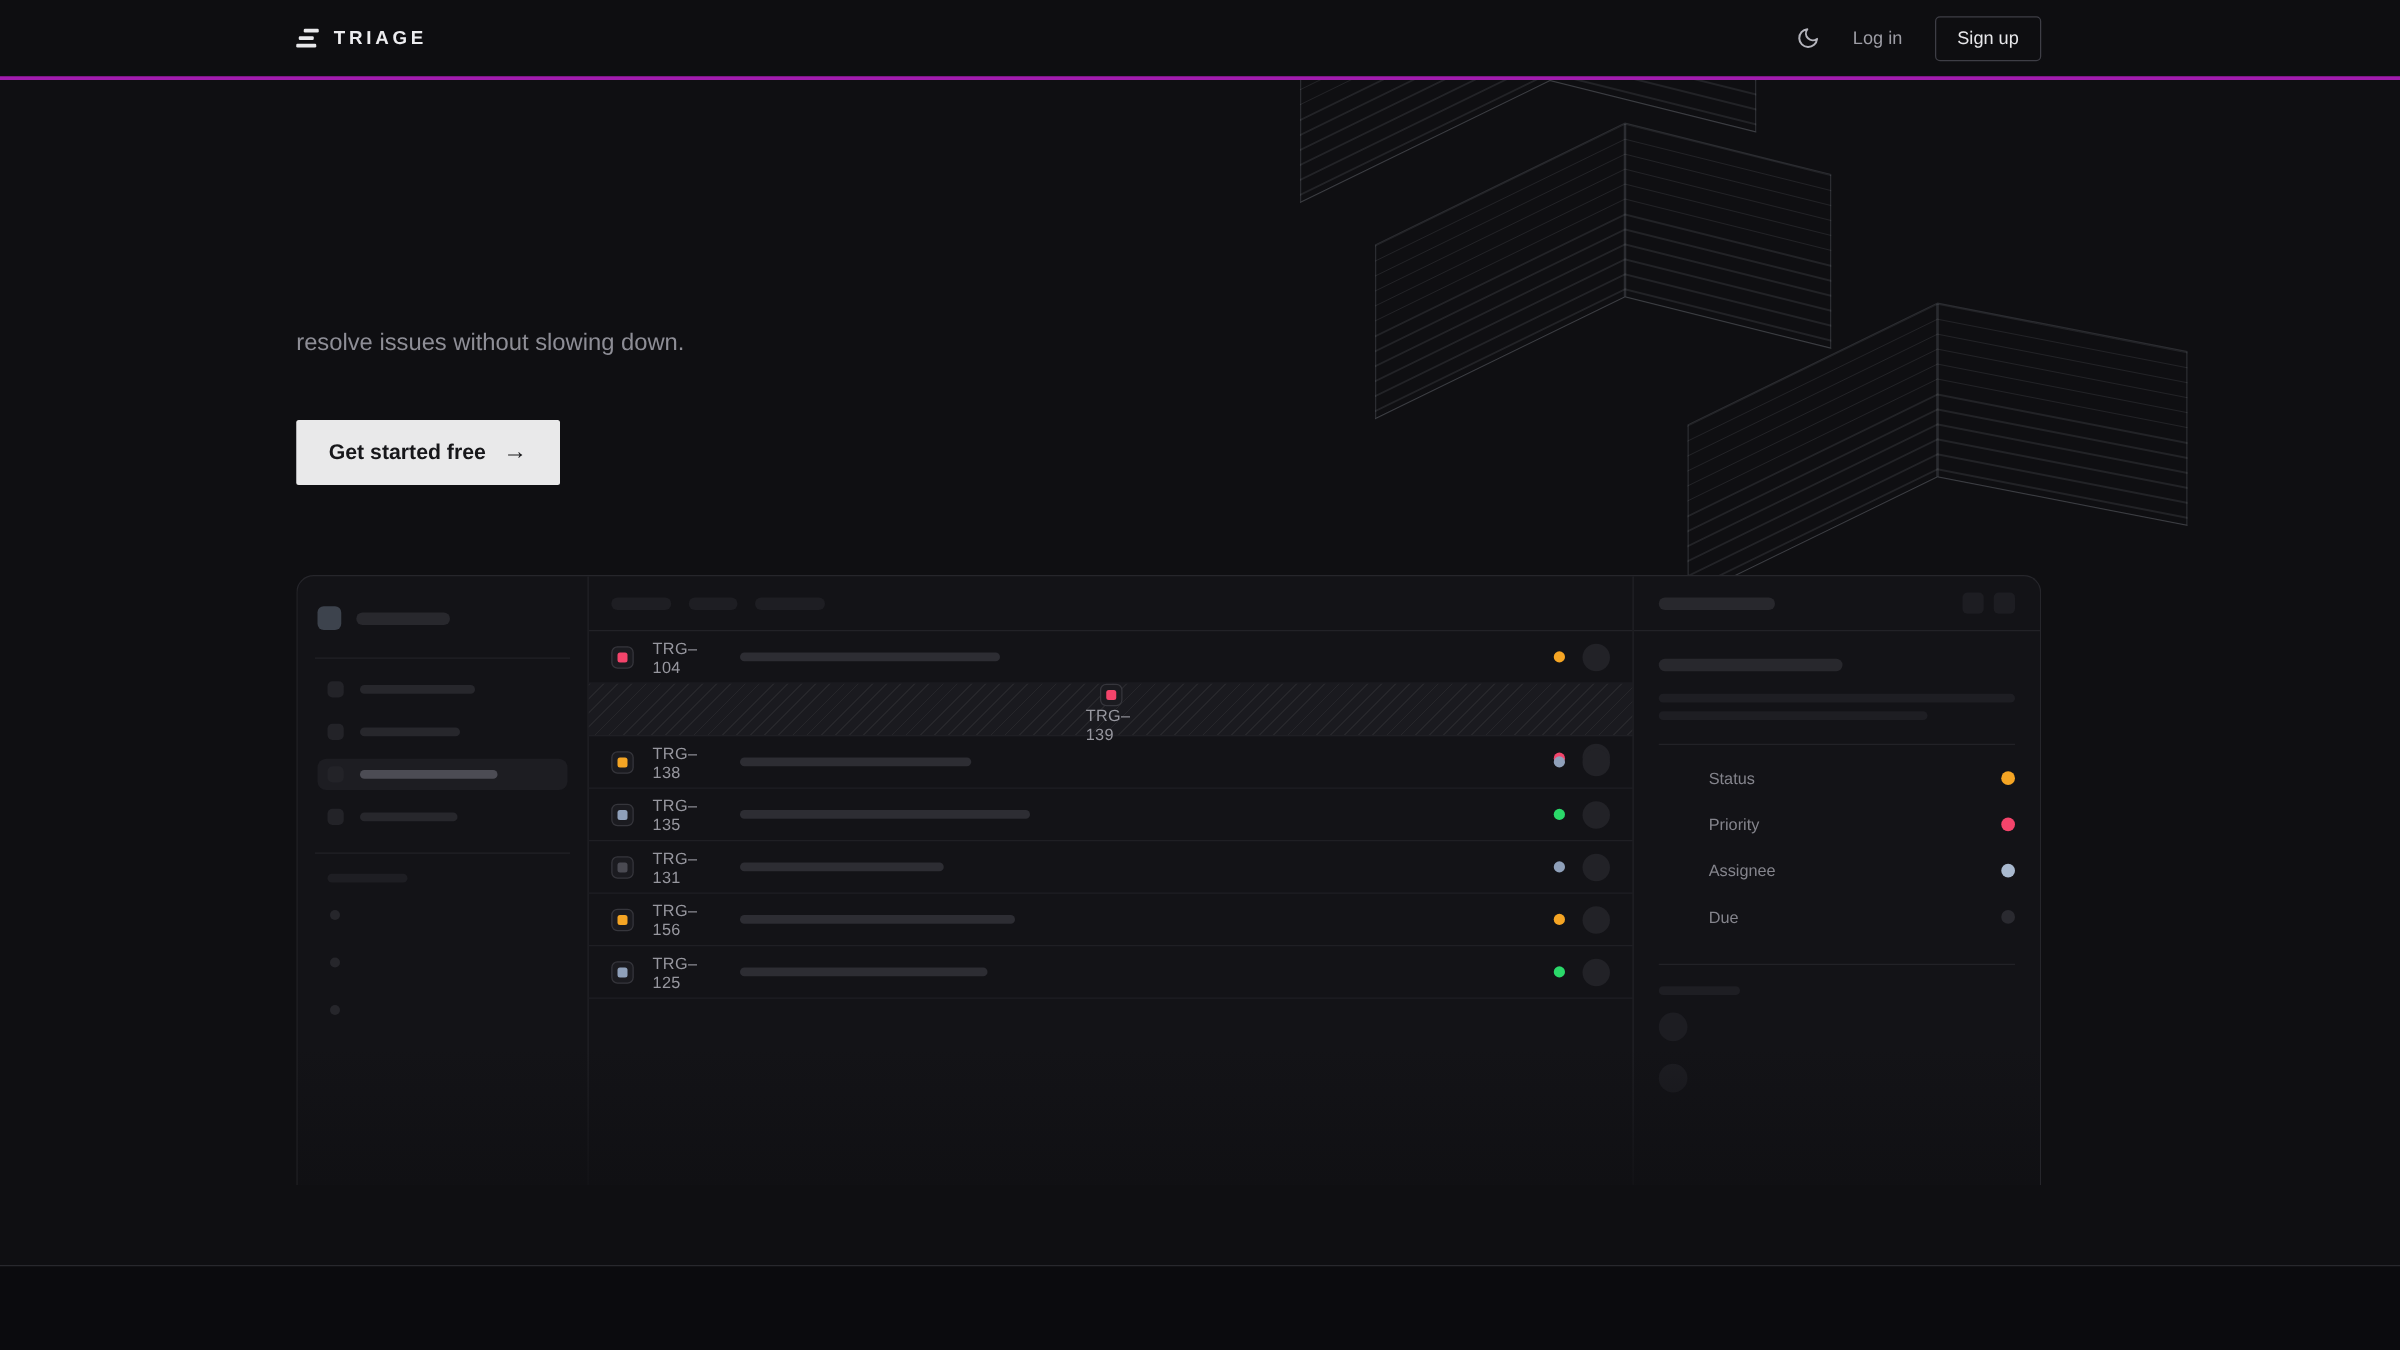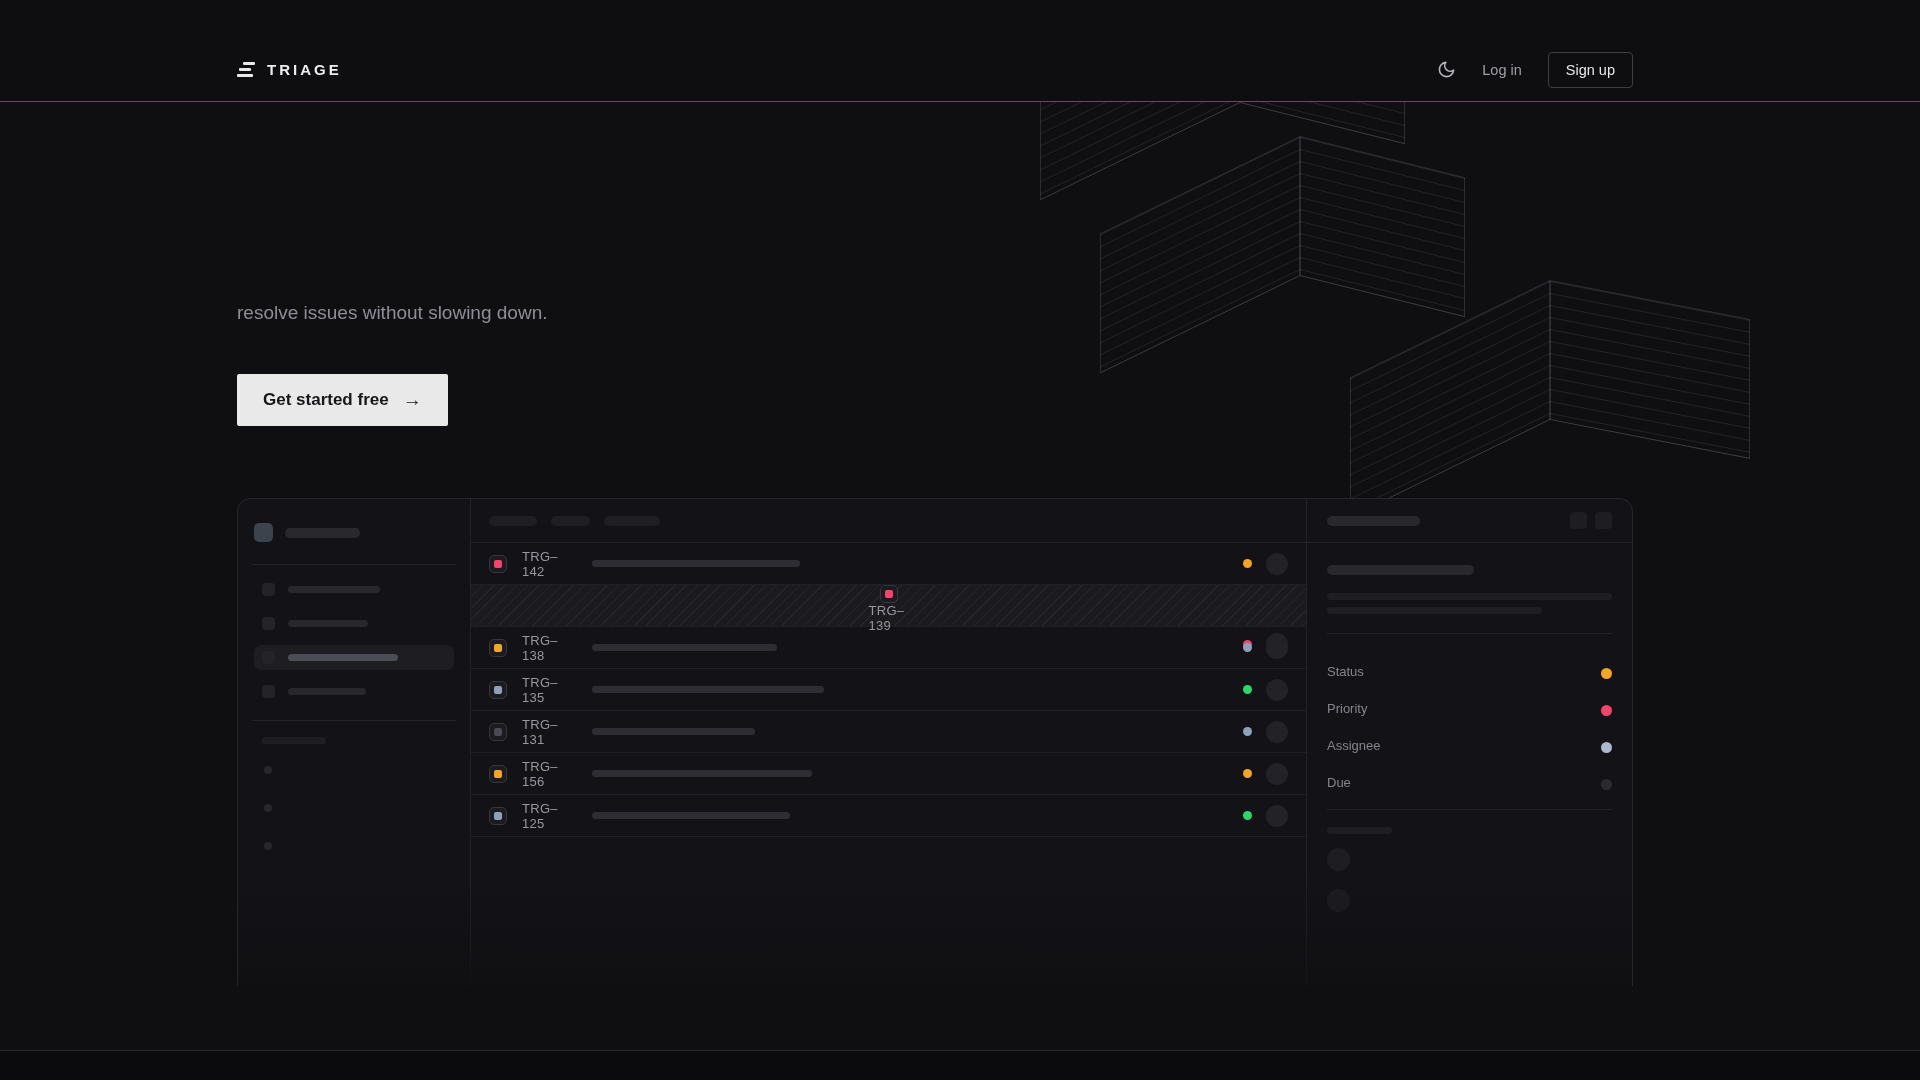--- a/index.html
+++ b/index.html
@@ -7,23 +7,23 @@
   body {
     background:#0e0e11;
     font-family:"Liberation Sans", sans-serif;
     color:#eaeaec;
     -webkit-font-smoothing:antialiased;
   }
   .container { width:1396px; margin:0 auto 0 237px; }
 
   
   .nav {
-    height:64px; border-bottom:1px solid #a21caf;
+    height:64px; border-bottom:3px solid #a21caf;
     display:flex; align-items:center; background:#0e0e11;
-    position:relative; z-index:5;margin-top:38px;
+    position:relative; z-index:5;
   }
   .nav .container { display:flex; align-items:center; justify-content:space-between; }
   .brand { display:flex; align-items:center; gap:12px; }
   .brand-icon { width:18px; display:flex; flex-direction:column; gap:3px; }
   .brand-icon span { height:3px; border-radius:1px; background:#e9e9ec; display:block; }
   .brand-icon span:nth-child(1){ width:12px; margin-left:6px; }
   .brand-icon span:nth-child(2){ width:12px; margin-left:2px; }
   .brand-icon span:nth-child(3){ width:16px; margin-left:0; }
   .brand-name { font-size:15px; font-weight:700; letter-spacing:3px; color:#ededf0; }
   .nav-right { display:flex; gap:26px; }
@@ -129,21 +129,21 @@
   .mk-detail { border-left:1px solid #222227; display:flex; flex-direction:column; }
   .detail-head { height:44px; flex:none; display:flex; align-items:center; padding:0 20px; border-bottom:1px solid #222227; }
   .detail-head .bar { width:93px; height:10px; }
   .detail-head .sqs { margin-left:auto; display:flex; gap:8px; }
   .detail-head .sqs i { width:17px; height:17px; border-radius:4px; background:#1d1d22; display:block; }
   .detail-body { padding:22px 20px 0; }
   .d-title { width:147px; height:10px; }
   .d-line1 { width:285px; height:7px; margin-top:18px; }
   .d-line2 { width:215px; height:7px; margin-top:7px; }
   .d-div { height:1px; background:#222227; margin-top:19px; }
-  .field-row { display:flex; align-items:flex-end; height:37px; }
+  .field-row { display:flex; align-items:center; height:37px;margin-left:40px; }
   .field-rows { margin-top:8px; }
   .field-label { font-size:13px; color:#84848c; }
   .field-dot { margin-left:auto; width:11px; height:11px; border-radius:50%; }
   .d-small-bar { width:65px; height:7px; margin-top:17px; }
   .d-circles { margin-top:14px; display:flex; flex-direction:column; gap:18px; }
   .d-circles i { width:23px; height:23px; border-radius:50%; background:#1d1d22; display:block; }
 
   
   .footer { height:68px; background:#0b0b0e; border-top:1px solid #28282d; }
 </style>
@@ -244,21 +244,21 @@
         <div class="mk-main-head">
           <span class="pill" style="width:48px"></span>
           <span class="pill" style="width:39px"></span>
           <span class="pill" style="width:56px"></span>
         </div>
         <div id="issue-list">
             <div class="issue-row">
     <span class="type-icon">
                 <i style="background: rgb(244, 68, 107);"></i>
               </span>
-    <span class="issue-id">TRG–142</span>
+    <span class="issue-id">TRG–104</span>
     <span class="issue-bar" style="width: 208px;"></span>
     <span class="row-right">
       <span class="status-dot" style="background: rgb(245, 165, 36);"></span>
       <span class="row-avatar"></span>
     </span>
   </div>
             <div class="issue-row selected">
     <span class="type-icon">
                 <i style="background: rgb(244, 68, 107);"></i>
               </span>

